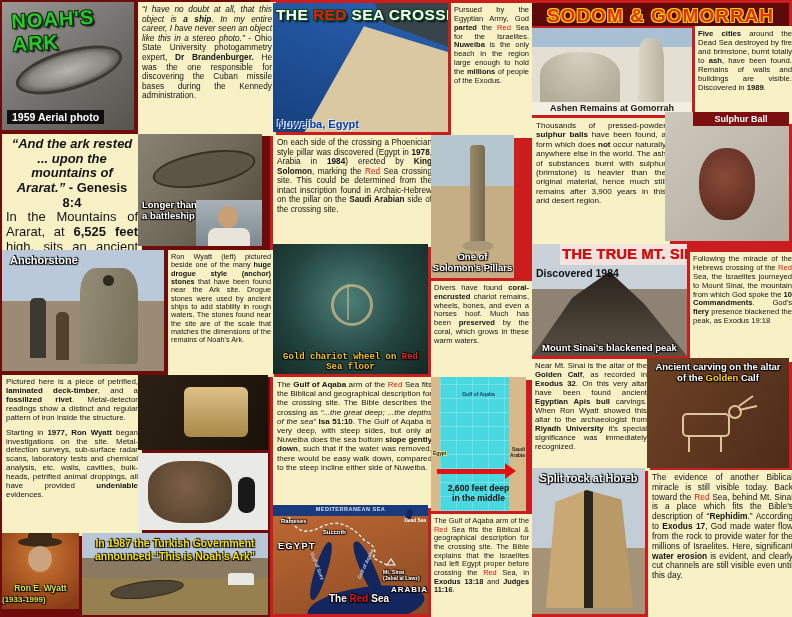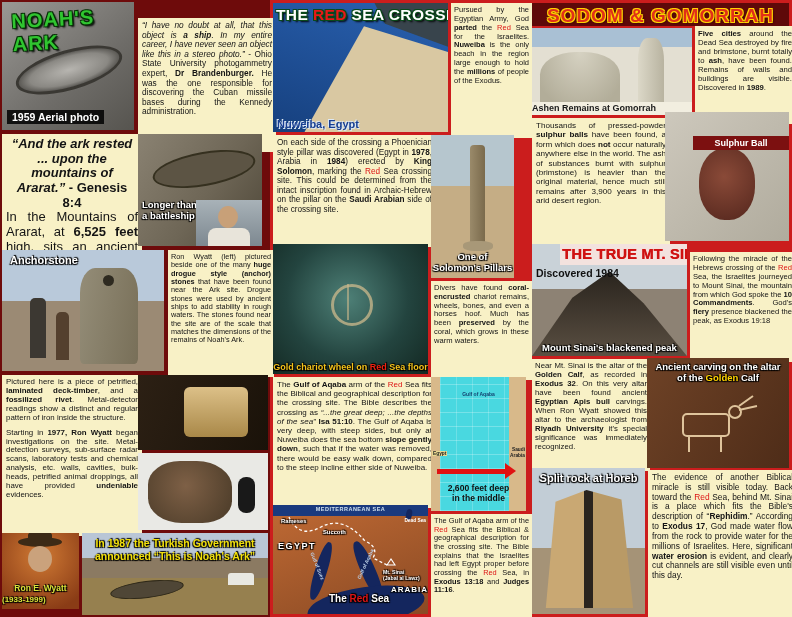--- a/index.html
+++ b/index.html
@@ -27,38 +27,38 @@
   .title-redsea{position:absolute;top:3px;left:3px;font-size:15.5px;font-weight:bold;color:#fff;
     white-space:nowrap;letter-spacing:.4px;
     text-shadow:1px 1px 0 #0a4a1a,-1px -1px 0 #0a4a1a,1px -1px 0 #0a4a1a,-1px 1px 0 #0a4a1a,2px 2px 2px #000;}
   .title-redsea .s-r{color:#e81818;}
   .title-sodom{position:absolute;top:2px;left:0;width:100%;text-align:center;font-size:19px;
     font-weight:bold;color:#e03018;letter-spacing:1px;
     text-shadow:1px 1px 0 #ffd400,-1px -1px 0 #ffd400,1px -1px 0 #ffd400,-1px 1px 0 #ffd400,2px 2px 2px #4a0505;}
   .title-sinai{position:absolute;top:0;left:0;width:152px;height:21px;background:#f3e2de;
     color:#cf1212;font-size:14.5px;font-weight:bold;text-align:center;line-height:21px;
     letter-spacing:.3px;text-shadow:.5px 0 #cf1212;margin-left:28px;}
-  .goldcap{color:#f3c21a;}
+  .goldcap{color:#f3c21a;font-family:Liberation Mono, monospace;}
   .goldcap .s-r{color:#ee2211;}
 </style>
 </head>
 <body>
 
 <div id="poster">
 
   <div class="frame" style="left:270px;top:0;width:259px;height:617px;"></div>
   <div class="frame" style="left:529px;top:0;width:263px;height:617px;"></div>
 
   <div class="photo" style="left:2px;top:2px;width:132px;height:128px;background:linear-gradient(140deg,#9a9894,#6e6c68 60%,#56544f);">
     <div class="abs" style="left:12px;top:48px;width:104px;height:34px;border-radius:50%;background:radial-gradient(ellipse at 50% 50%,#b7b5b0 0%,#8a8883 55%,#45433f 78%);border:3px solid #3a3833;transform:rotate(-16deg);"></div>
     <div class="title-ark">NOAH'S ARK</div>
     <div class="cap" style="left:5px;bottom:6px;font-size:10.5px;background:rgba(0,0,0,.85);padding:1px 5px;text-shadow:none;">1959 Aerial photo</div>
   </div>
 
-  <div class="box" style="left:138px;top:2px;width:130px;height:128px;font-size:8.3px;margin-top:16px;">
+  <div class="box" style="left:138px;top:2px;width:130px;height:128px;font-size:8.3px;">
     <span><span class="s-i">“I have no doubt at all, that this object is </span><span class="s-bi">a ship</span><span class="s-i">. In my entire career, I have never seen an object like this in a stereo photo.”</span><span class="s-n"> - Ohio State University photogammetry expert, </span><span class="s-b">Dr Brandenburger.</span><span class="s-n"> He was the one responsible for discovering the Cuban missile bases during the Kennedy administration.</span></span>
   </div>
 
   <div class="box" style="left:2px;top:134px;width:132px;height:112px;font-size:13px;line-height:1.13;">
     <div style="text-align:center;"><span class="s-bi">“And the ark rested ... upon the mountains of  Ararat.” </span><span class="s-b">- Genesis 8:4</span></div>
     <div><span class="s-n">In the Mountains of Ararat, at </span><span class="s-b">6,525 feet</span><span class="s-n"> high,  sits an ancient ship. It's dimensions match exactly the Biblical description of </span><span class="s-b">Noah's Ark, 300</span><span class="s-n"> Royal Egyptian cubits long (</span><span class="s-b">515'</span><span class="s-n">).  Ancient names nearby reflect the flood story.</span></div>
   </div>
 
   <div class="photo" style="left:138px;top:134px;width:124px;height:112px;background:linear-gradient(125deg,#8a8272 0%,#6e6656 55%,#4e4738);">
     <div class="abs" style="left:14px;top:18px;width:100px;height:30px;border-radius:50%;background:#5c5444;border:2px solid #35301f;transform:rotate(-10deg);"></div>
@@ -188,33 +188,33 @@
   </div>
 
   <div class="abs" style="left:532px;top:3px;width:257px;height:23px;background:#5e0909;">
     <div class="title-sodom">SODOM &amp; GOMORRAH</div>
   </div>
 
   <div class="photo" style="left:532px;top:28px;width:160px;height:74px;background:linear-gradient(#a9c0d4 0 26%,#e3dfd2 26% 100%);">
     <div class="abs" style="left:8px;top:24px;width:80px;height:50px;background:radial-gradient(ellipse at 50% 0,#d6d2c2,#b2ad99 85%);border-radius:45% 45% 0 0;"></div>
     <div class="abs" style="left:106px;top:10px;width:26px;height:64px;background:linear-gradient(90deg,#dcd8c8,#b8b3a0);border-radius:35% 35% 0 0;"></div>
   </div>
-  <div class="abs" style="left:532px;top:102px;width:160px;height:13px;background:#f2eee0;text-align:left;font-size:9px;font-weight:bold;color:#1a1a1a;line-height:13px;">Ashen Remains at Gomorrah</div>
+  <div class="abs" style="left:532px;top:102px;width:160px;height:13px;background:#f2eee0;text-align:center;font-size:9px;font-weight:bold;color:#1a1a1a;line-height:13px;">Ashen Remains at Gomorrah</div>
 
   <div class="box" style="left:695px;top:26px;width:94px;height:92px;font-size:7.7px;line-height:1.17;padding:3px;">
     <span><span class="s-b">Five cities</span><span class="s-n"> around the Dead Sea destroyed by fire and brimstone, burnt totally to </span><span class="s-b">ash</span><span class="s-n">, have been found. Remains of walls and buildings are visible. Discovered in </span><span class="s-b">1989</span><span class="s-n">.</span></span>
   </div>
 
   <div class="box" style="left:532px;top:118px;width:130px;height:122px;font-size:8.1px;">
     <span><span class="s-n">Thousands of pressed-powder </span><span class="s-b">sulphur balls</span><span class="s-n"> have been found, a form which does </span><span class="s-b">not</span><span class="s-n"> occur naturally anywhere else in the world.  The ash of substances burnt with sulphur (brimstone) is heavier than the original material, hence much still remains after 3,900 years in this arid desert region.</span></span>
   </div>
 
   <div class="photo" style="left:665px;top:112px;width:124px;height:129px;background:linear-gradient(135deg,#cdc8bc,#b0ab9d);">
     <div class="abs" style="left:34px;top:36px;width:56px;height:72px;background:radial-gradient(circle at 45% 40%,#8a4a38,#5e2d22 80%);border-radius:46%;"></div>
-    <div class="abs" style="right:0;top:0;width:96px;height:14px;background:#7c1010;text-align:center;font-size:9px;font-weight:bold;color:#fff;line-height:14px;margin-top:24px;">Sulphur Ball</div>
+    <div class="abs" style="right:0;top:0;width:96px;height:14px;background:#7c1010;text-align:center;font-size:9px;font-weight:bold;color:#fff;line-height:14px;">Sulphur Ball</div>
   </div>
 
   <div class="photo" style="left:532px;top:244px;width:155px;height:112px;background:linear-gradient(#c9d2d8 0 40%,#8d8274 40% 100%);">
     <div class="abs" style="left:0;top:18px;width:100%;height:94px;background:linear-gradient(#241f19,#5a4f42);clip-path:polygon(0 100%,26% 38%,50% 10%,72% 44%,100% 100%);"></div>
     <div class="title-sinai">THE TRUE MT. SINAI</div>
     <div class="abs" style="left:4px;top:23px;font-size:10.5px;font-weight:bold;color:#101010;">Discovered 1984</div>
     <div class="cap" style="left:0;bottom:3px;width:100%;text-align:center;font-size:9.5px;">Mount Sinai's blackened peak</div>
   </div>
 
   <div class="box" style="left:690px;top:252px;width:99px;height:104px;font-size:7.6px;line-height:1.17;padding:3px;">

